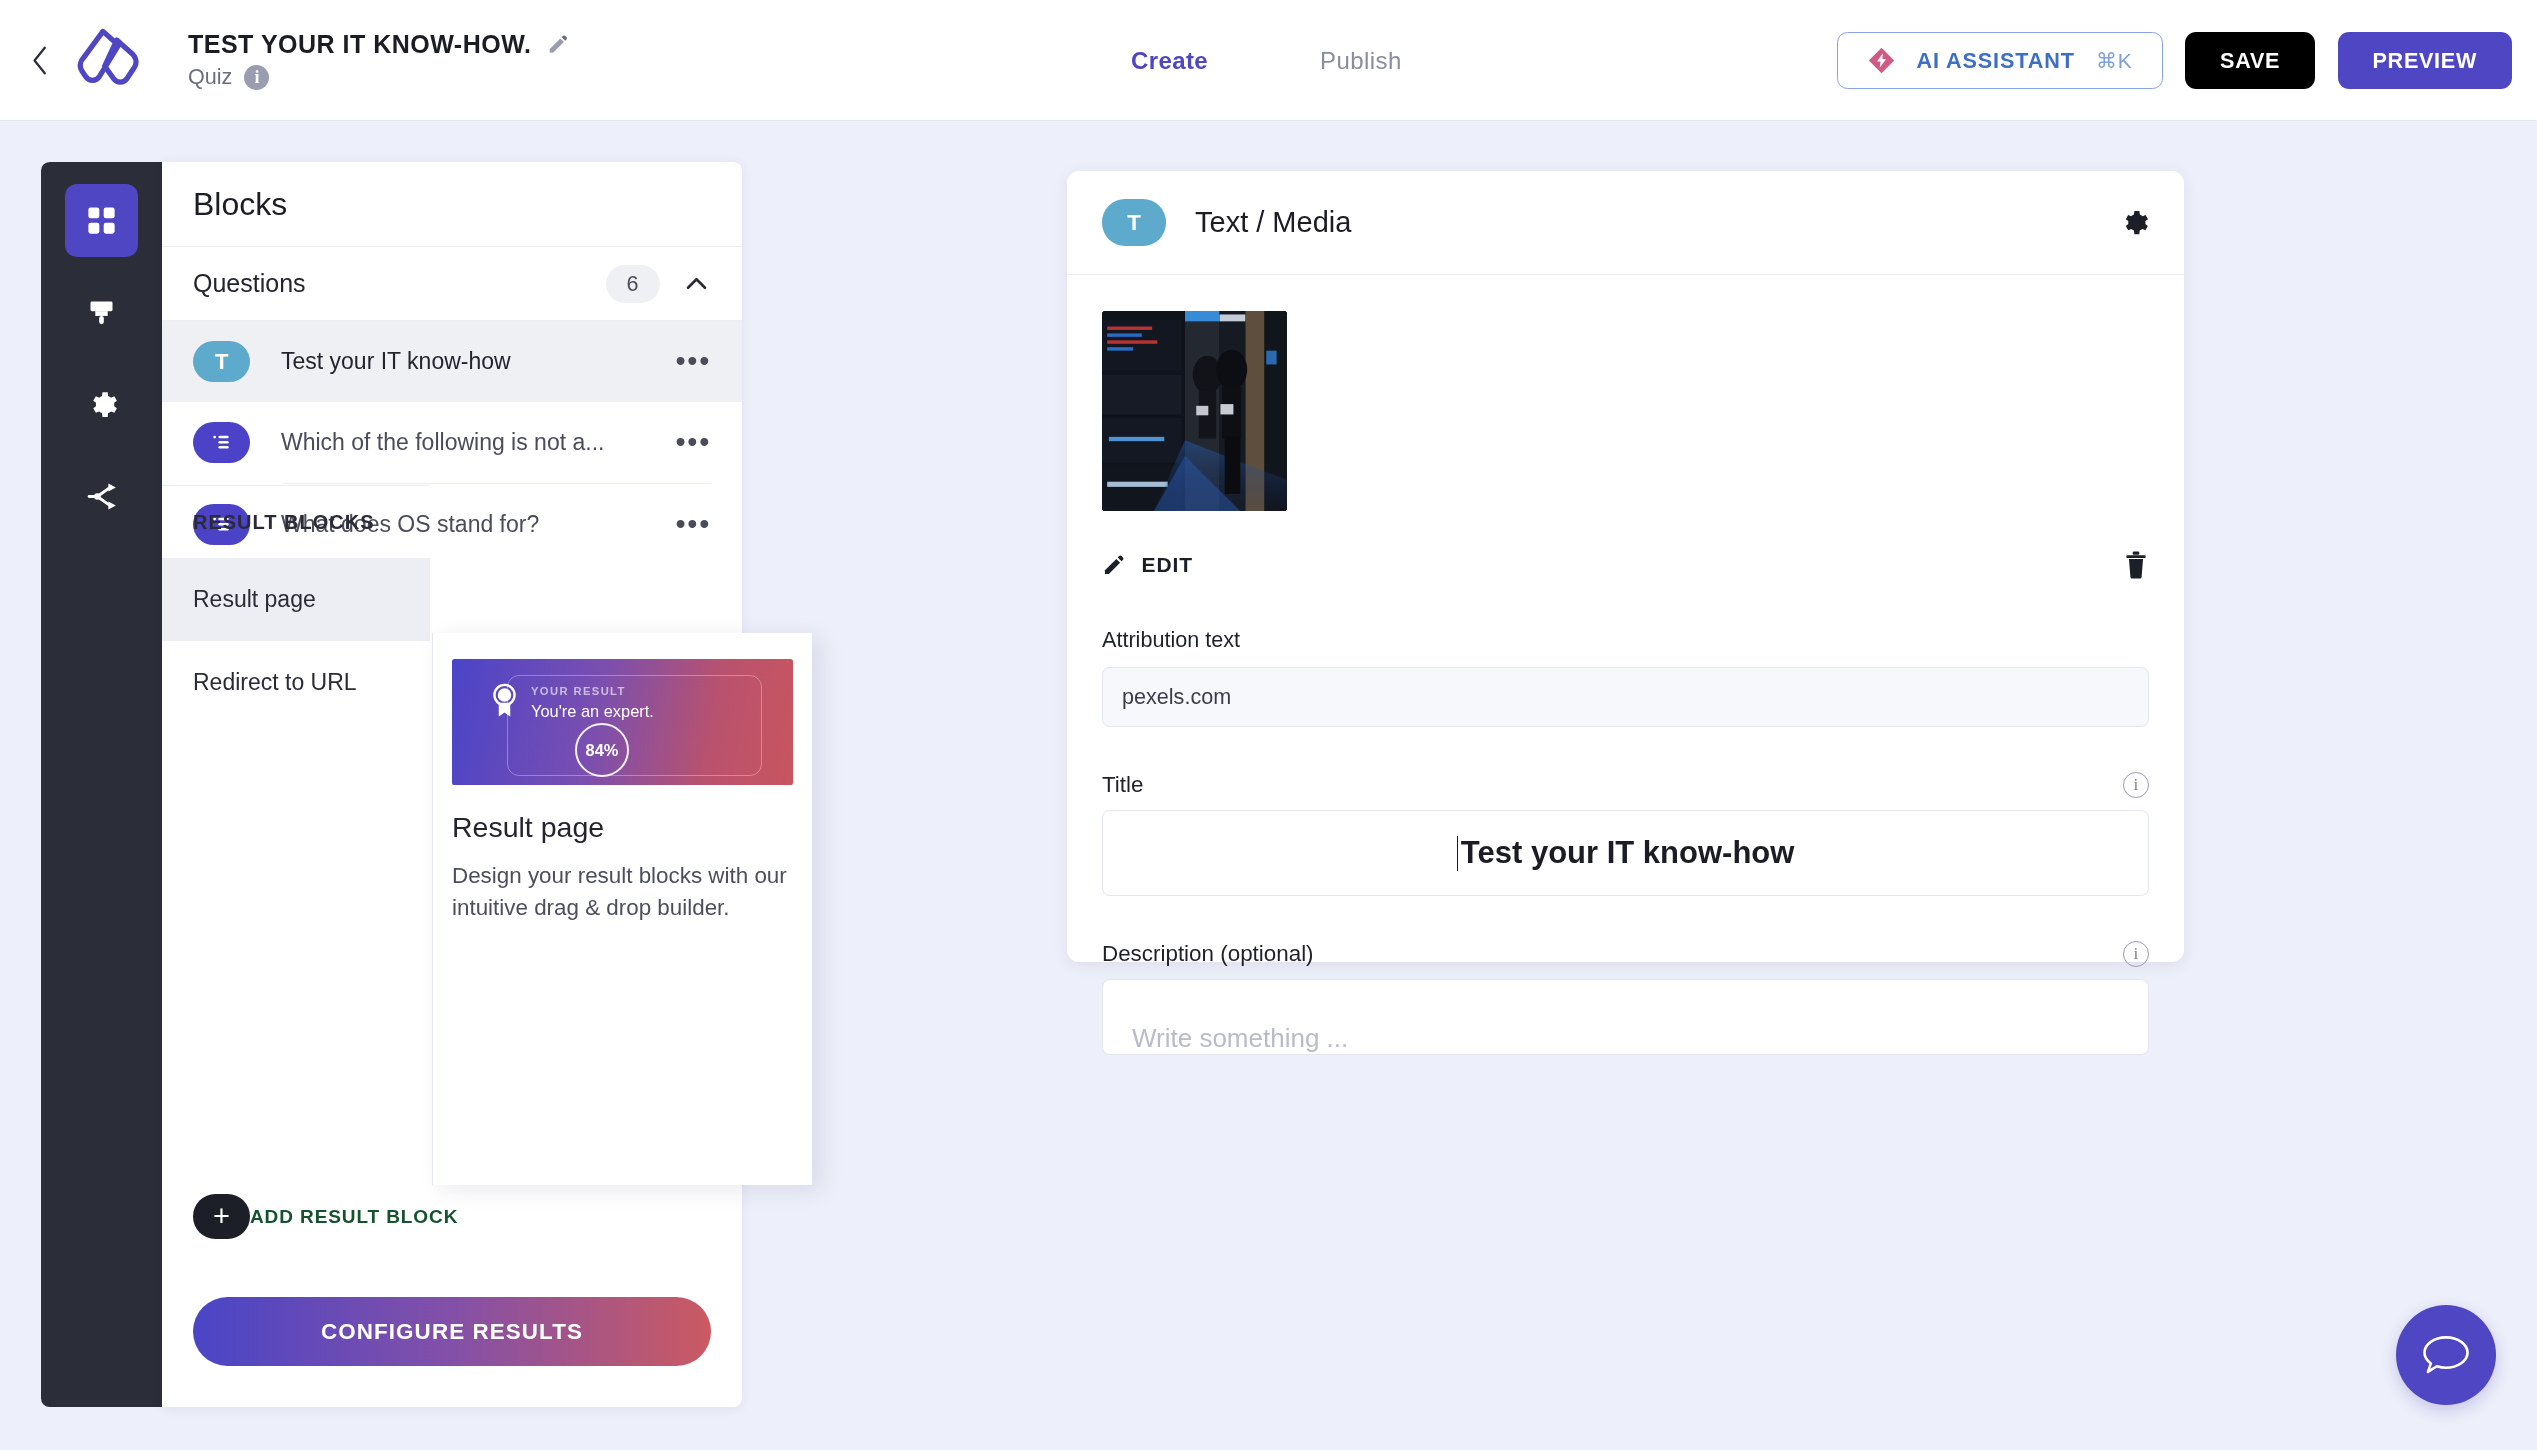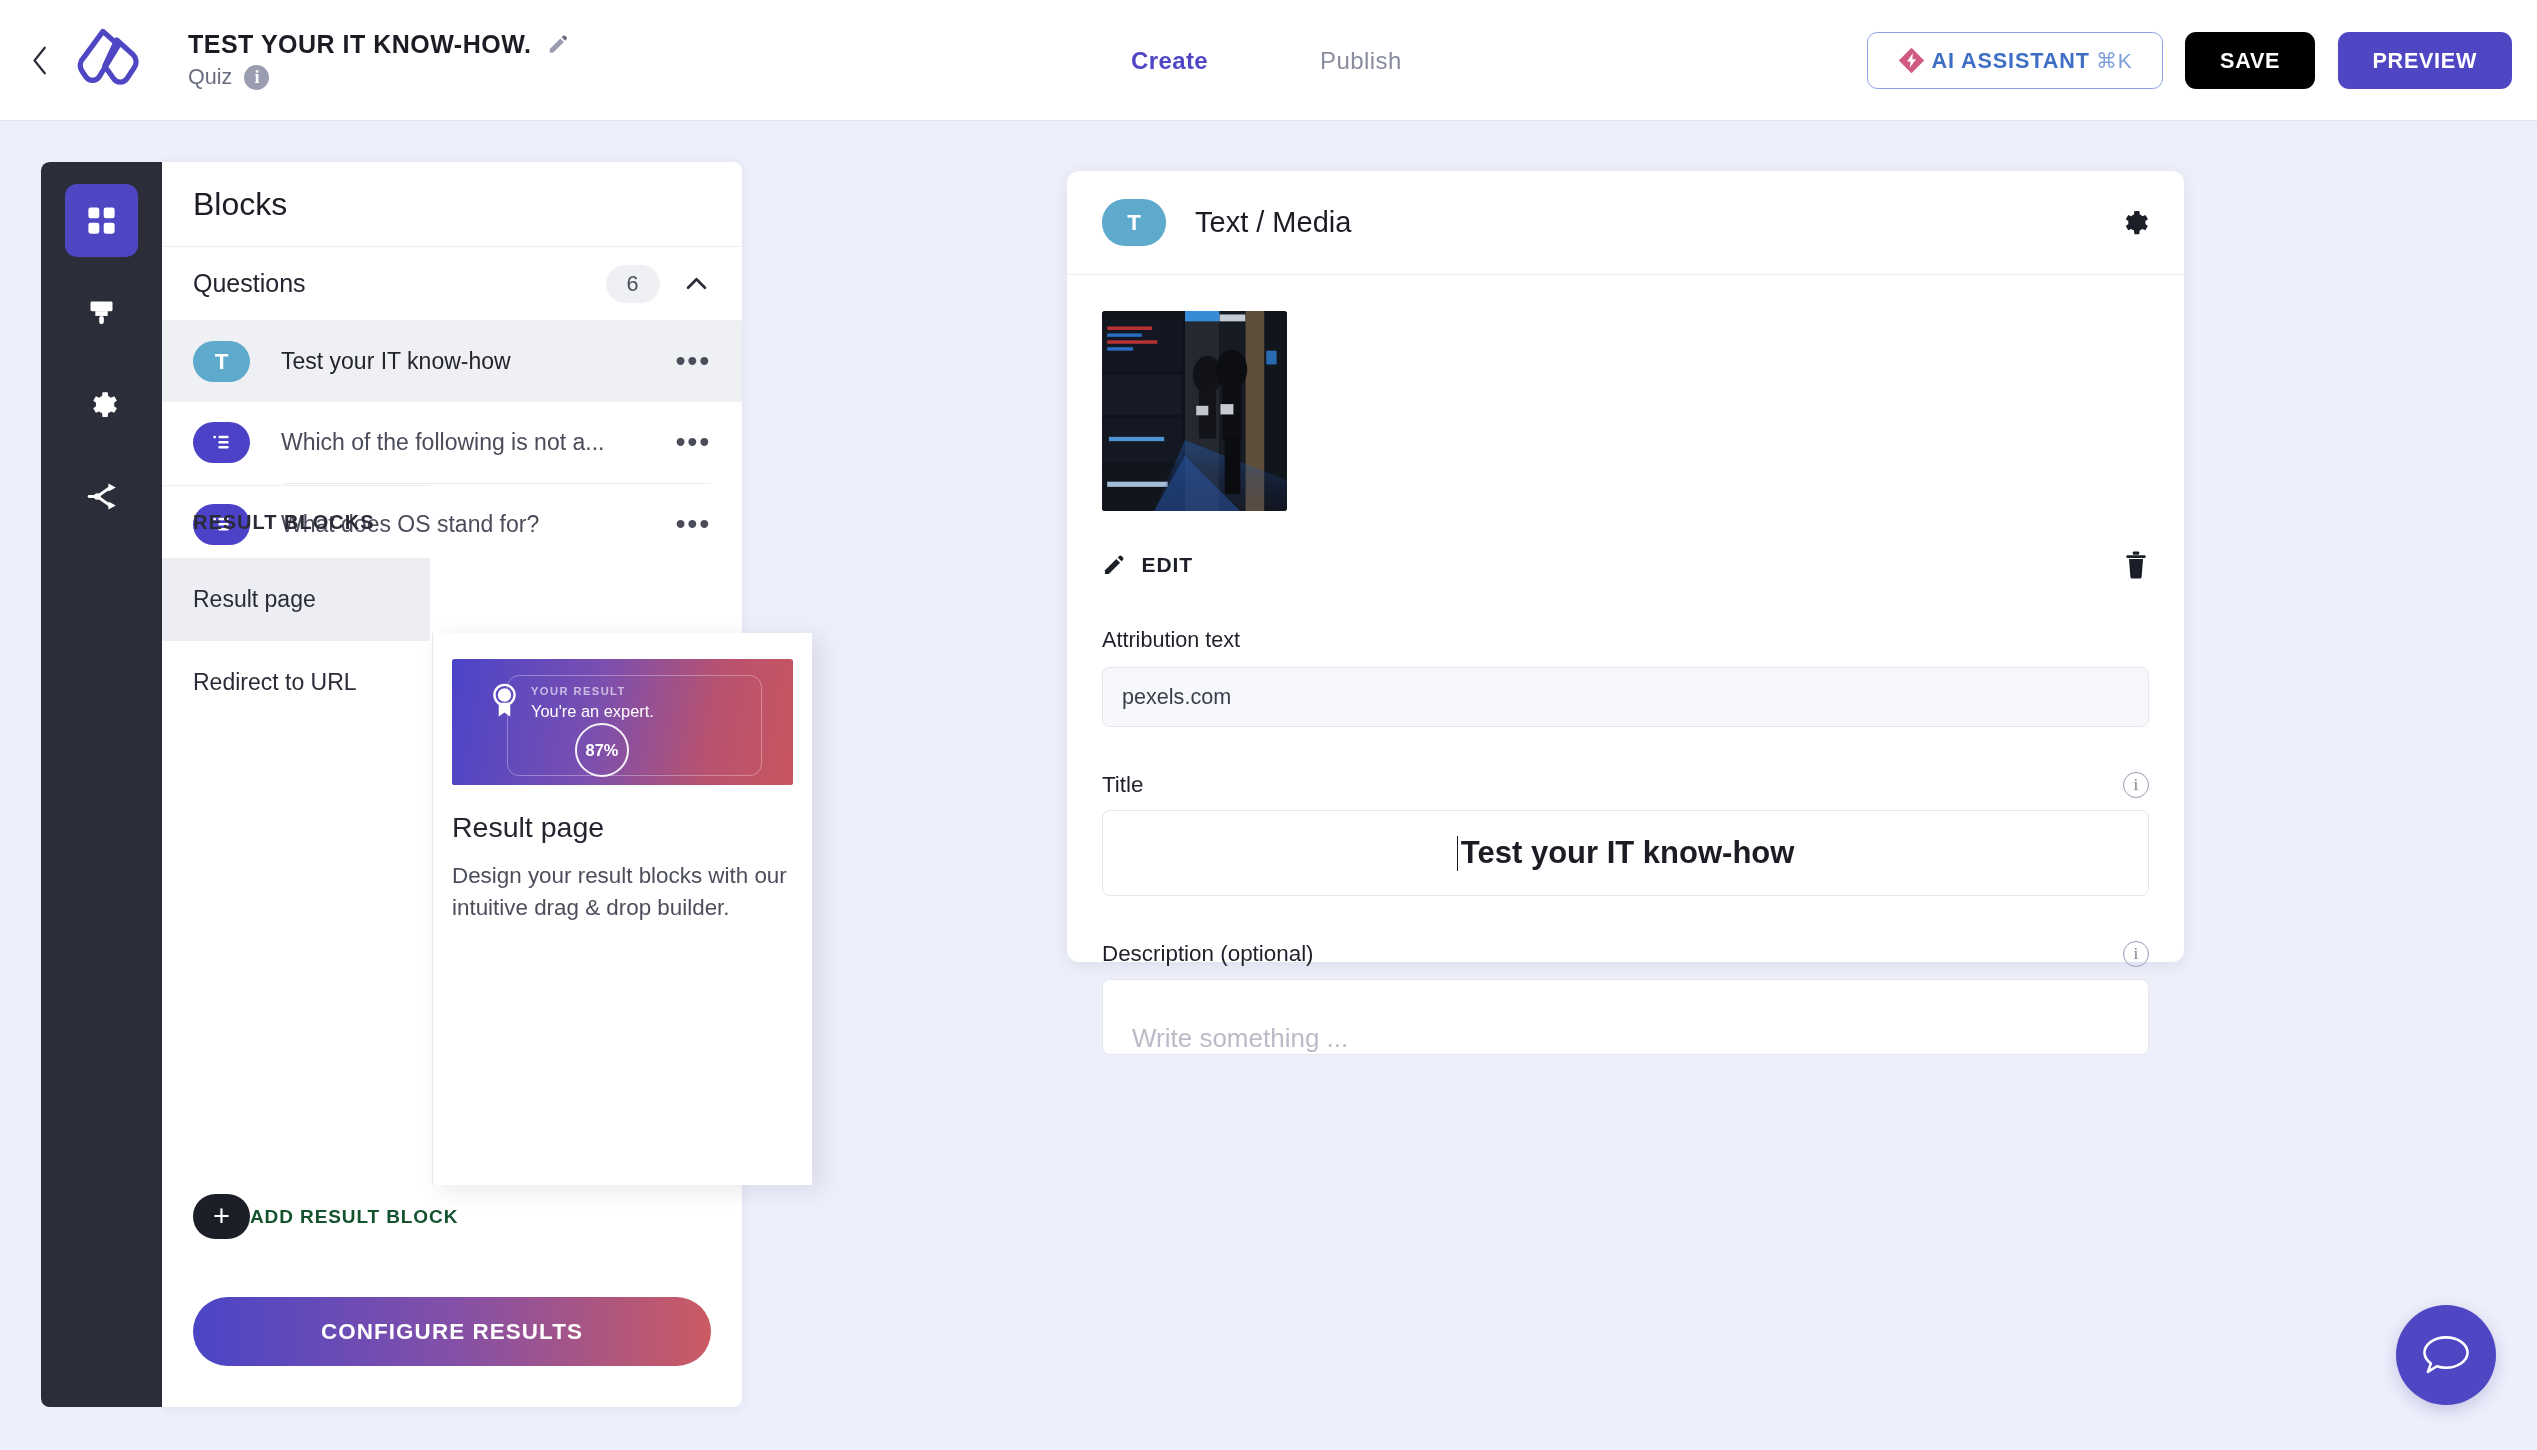--- a/index.html
+++ b/index.html
@@ -37,21 +37,21 @@
   }
 
   .tabs { position: absolute; left: 1131px; top: 0; height: 121px; display: flex; align-items: center; gap: 112px; }
   .tab { font-size: 24px; font-weight: bold; letter-spacing: 0.4px; cursor: pointer; }
   .tab.active { color: #4f46c4; }
   .tab.inactive { color: #8a8d9e; font-weight: normal; }
 
   .actions { position: absolute; right: 26px; top: 0; height: 121px; display: flex; align-items: center; gap: 22.4px; }
   .ai-btn {
     height: 57px; padding: 0 29px; border: 1.7px solid #8aa0e8; border-radius: 10.4px;
-    background: #fff; display: flex; align-items: center; gap: 6px; cursor: pointer;
+    background: #fff; display: flex; align-items: center; gap: 21px; cursor: pointer;
   }
   .ai-diamond { width: 29px; height: 29px; display:block; }
   .ai-label { font-size: 21.6px; font-weight: bold; letter-spacing: 0.9px; color: #3d6fc4; }
   .ai-kbd { font-size: 21px; color: #7fa0d8; letter-spacing: 0.9px; }
   .btn-save {
     height: 57px; padding: 0 35px; border-radius: 11.2px; background: #000;
     color: #fff; font-size: 21.6px; font-weight: bold; letter-spacing: 0.7px;
     display: flex; align-items: center; cursor: pointer; border: none;
     font-family: "Liberation Sans", sans-serif;
   }
@@ -398,21 +398,21 @@
 <div class="preview-card">
   <div class="preview-thumb">
     <div class="pt-frame"></div>
     <svg class="pt-ribbon" viewBox="0 0 24 30">
       <circle cx="12" cy="10" r="8.4" fill="none" stroke="#fff" stroke-width="2"></circle>
       <circle cx="12" cy="10" r="5.6" fill="#fff"></circle>
       <path d="M7.2 16.5 L7.2 28 L12 24.6 L16.8 28 L16.8 16.5 Z" fill="#fff"></path>
     </svg>
     <div class="pt-kicker">YOUR RESULT</div>
     <div class="pt-headline">You're an expert.</div>
-    <div class="pt-circle">87%</div>
+    <div class="pt-circle">84%</div>
   </div>
   <div class="preview-title">Result page</div>
   <div class="preview-desc">Design your result blocks with our intuitive drag &amp; drop builder.</div>
 </div>
 
 <div class="editor">
 
   <div class="editor-head">
     <span class="ed-badge">T</span>
     <span class="ed-title">Text / Media</span>

